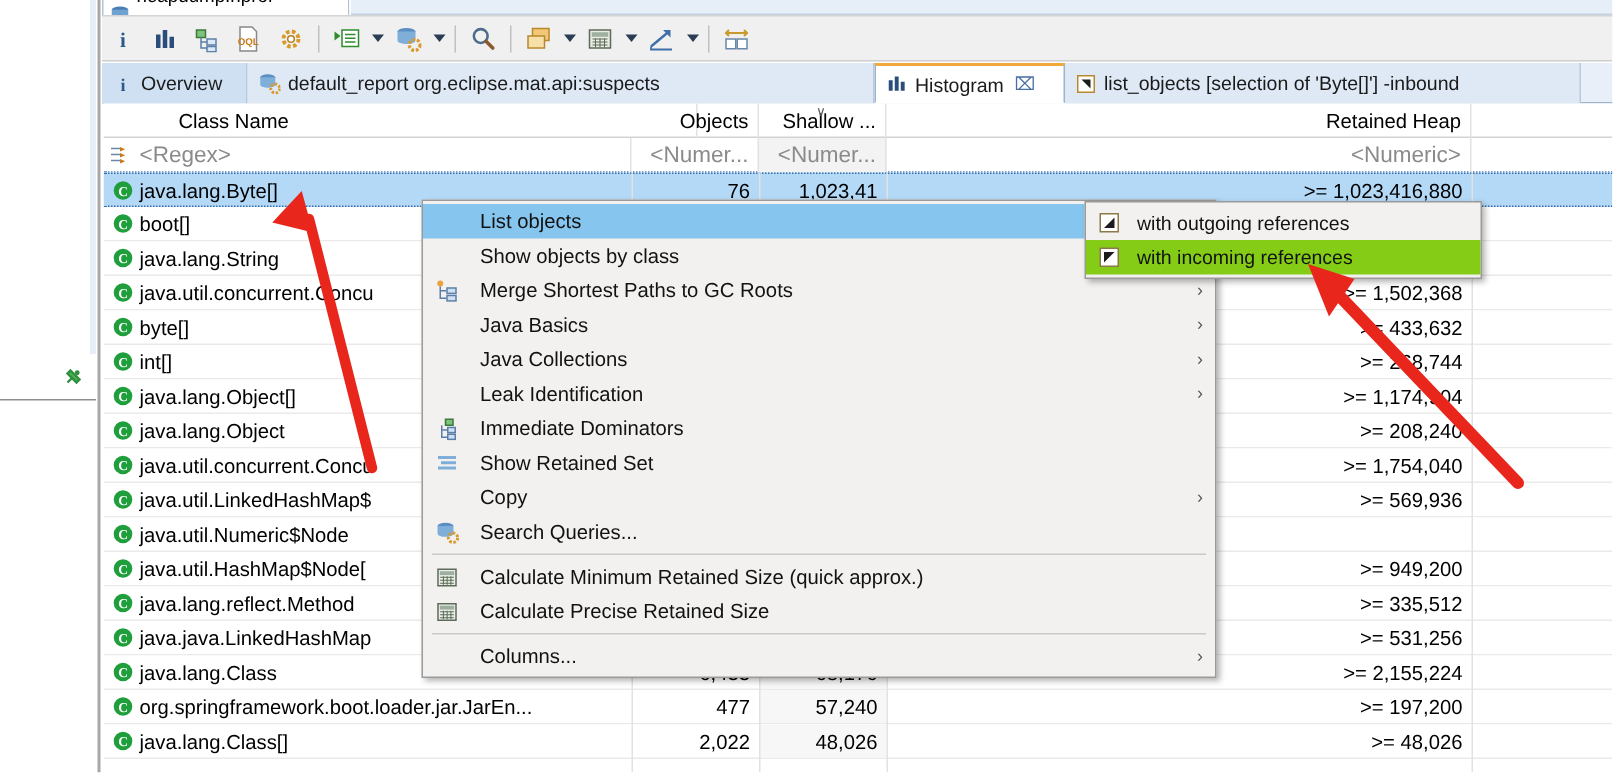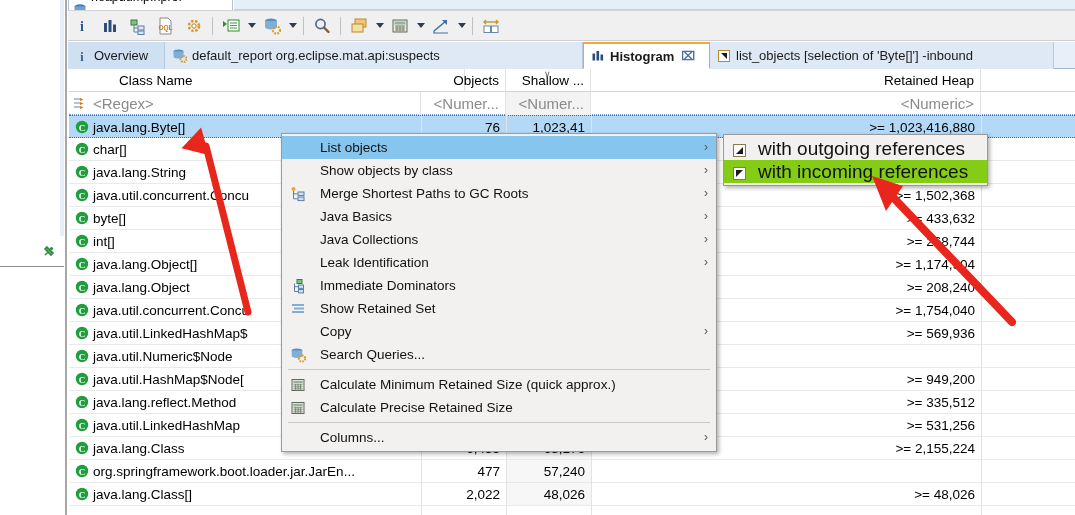--- a/index.html
+++ b/index.html
@@ -103,21 +103,21 @@
   }
   .tab .ic { margin-right: 5px; display: flex; align-items: center; }
   .tab-inactive { background: #dfe9f5; border-right: 1px solid #b9c8da; }
   .tab-inactive.sel { background: #cfe0f2; }
   .tab-active {
     background: #ffffff;
     border-left: 1px solid #9db3cc;
     border-right: 1px solid #9db3cc;
     border-top: 2px solid #f2a93b;
     border-bottom: 1px solid #ffffff;
-    font-weight: bold;
+    font-weight: normal;
   }
   .tab-close {
     margin-left: 7px; font-size: 12px; color: #4a6fa5; line-height: 1;
   }
 
   
   .table-wrap {
     position: absolute; left: 69px; top: 69px; width: 1006px; height: 446px;
     background: #ffffff; overflow: hidden;
   }
@@ -204,21 +204,21 @@
     font-size: 12px; color: #555; line-height: 10px;
   }
   .msep { height: 1px; background: #c9c9c9; margin: 3px 6px 3px 32px; }
   .msep.full { margin-left: 6px; }
 
   .submenu {
     position: absolute;
     background: #f2f1f0;
     border: 1px solid #9a9a9a;
     box-shadow: 2px 2px 4px rgba(0,0,0,0.30);
-    font-size: 19px; color: #121212;
+    font-size: 13px; color: #121212;
     padding: 2px 0;
   }
   .smi {
     position: relative; height: 23px;
     display: flex; align-items: center;
     padding-left: 34px; padding-right: 16px;
     white-space: nowrap;
   }
   .smi.hl { background: #84cc16; }
   .smi .smi-icon { position: absolute; left: 8px; top: 4px; width: 15px; height: 15px; }
@@ -459,21 +459,21 @@
           <span>&gt;= 1,023,416,880</span>
         </div>
     </div>
 
     <div class="row">
       <div class="cell cls" style="left:0px;width:352px;">
         <span class="cls-icon"><svg width="14" height="14" viewBox="0 0 14 14">
               <circle cx="7" cy="7" r="6.2" fill="#1f9e3c"></circle>
               <text x="7" y="10.5" font-family="Liberation Serif, serif" font-size="9" font-weight="bold" fill="#fff" text-anchor="middle">C</text>
             </svg></span>
-        <span>char[]</span>
+        <span>boot[]</span>
       </div>
       <div class="cell r" style="left:352px;width:85px;">
           <span></span>
         </div>
       <div class="cell r shaded" style="left:437px;width:85px;">
           <span></span>
         </div>
       <div class="cell r" style="left:522px;width:390px;">
           <span></span>
         </div>
@@ -687,21 +687,21 @@
           <span>&gt;= 335,512</span>
         </div>
     </div>
 
     <div class="row">
       <div class="cell cls" style="left:0px;width:352px;">
         <span class="cls-icon"><svg width="14" height="14" viewBox="0 0 14 14">
               <circle cx="7" cy="7" r="6.2" fill="#1f9e3c"></circle>
               <text x="7" y="10.5" font-family="Liberation Serif, serif" font-size="9" font-weight="bold" fill="#fff" text-anchor="middle">C</text>
             </svg></span>
-        <span>java.util.LinkedHashMap</span>
+        <span>java.java.LinkedHashMap</span>
       </div>
       <div class="cell r" style="left:352px;width:85px;">
           <span></span>
         </div>
       <div class="cell r shaded" style="left:437px;width:85px;">
           <span></span>
         </div>
       <div class="cell r" style="left:522px;width:390px;">
           <span>&gt;= 531,256</span>
         </div>
@@ -732,20 +732,23 @@
               <circle cx="7" cy="7" r="6.2" fill="#1f9e3c"></circle>
               <text x="7" y="10.5" font-family="Liberation Serif, serif" font-size="9" font-weight="bold" fill="#fff" text-anchor="middle">C</text>
             </svg></span>
         <span>org.springframework.boot.loader.jar.JarEn...</span>
       </div>
       <div class="cell r" style="left:352px;width:85px;">
           <span>477</span>
         </div>
       <div class="cell r shaded" style="left:437px;width:85px;">
           <span>57,240</span>
+        </div>
+      <div class="cell r" style="left:522px;width:390px;">
+          <span>&gt;= 197,200</span>
         </div>
     </div>
 
     <div class="row">
       <div class="cell cls" style="left:0px;width:352px;">
         <span class="cls-icon"><svg width="14" height="14" viewBox="0 0 14 14">
               <circle cx="7" cy="7" r="6.2" fill="#1f9e3c"></circle>
               <text x="7" y="10.5" font-family="Liberation Serif, serif" font-size="9" font-weight="bold" fill="#fff" text-anchor="middle">C</text>
             </svg></span>
         <span>java.lang.Class[]</span>
@@ -760,21 +763,21 @@
           <span>&gt;= 48,026</span>
         </div>
     </div>
 
     <div class="vline" style="left:352px;top:46px;height:400px;"></div>
     <div class="vline" style="left:437px;top:46px;height:400px;"></div>
     <div class="vline" style="left:522px;top:46px;height:400px;"></div>
     <div class="vline" style="left:912px;top:46px;height:400px;"></div>
   </div>
 
-  <div class="ctxmenu" style="left:281px;top:133px;width:436px;">
+  <div class="ctxmenu" style="left:281px;top:133px;width:530px;">
 
     <div class="mi hl">
       <span>List objects</span>
       <span class="mi-arrow">›</span>
     </div>
 
     <div class="mi">
       <span>Show objects by class</span>
       <span class="mi-arrow">›</span>
     </div>

